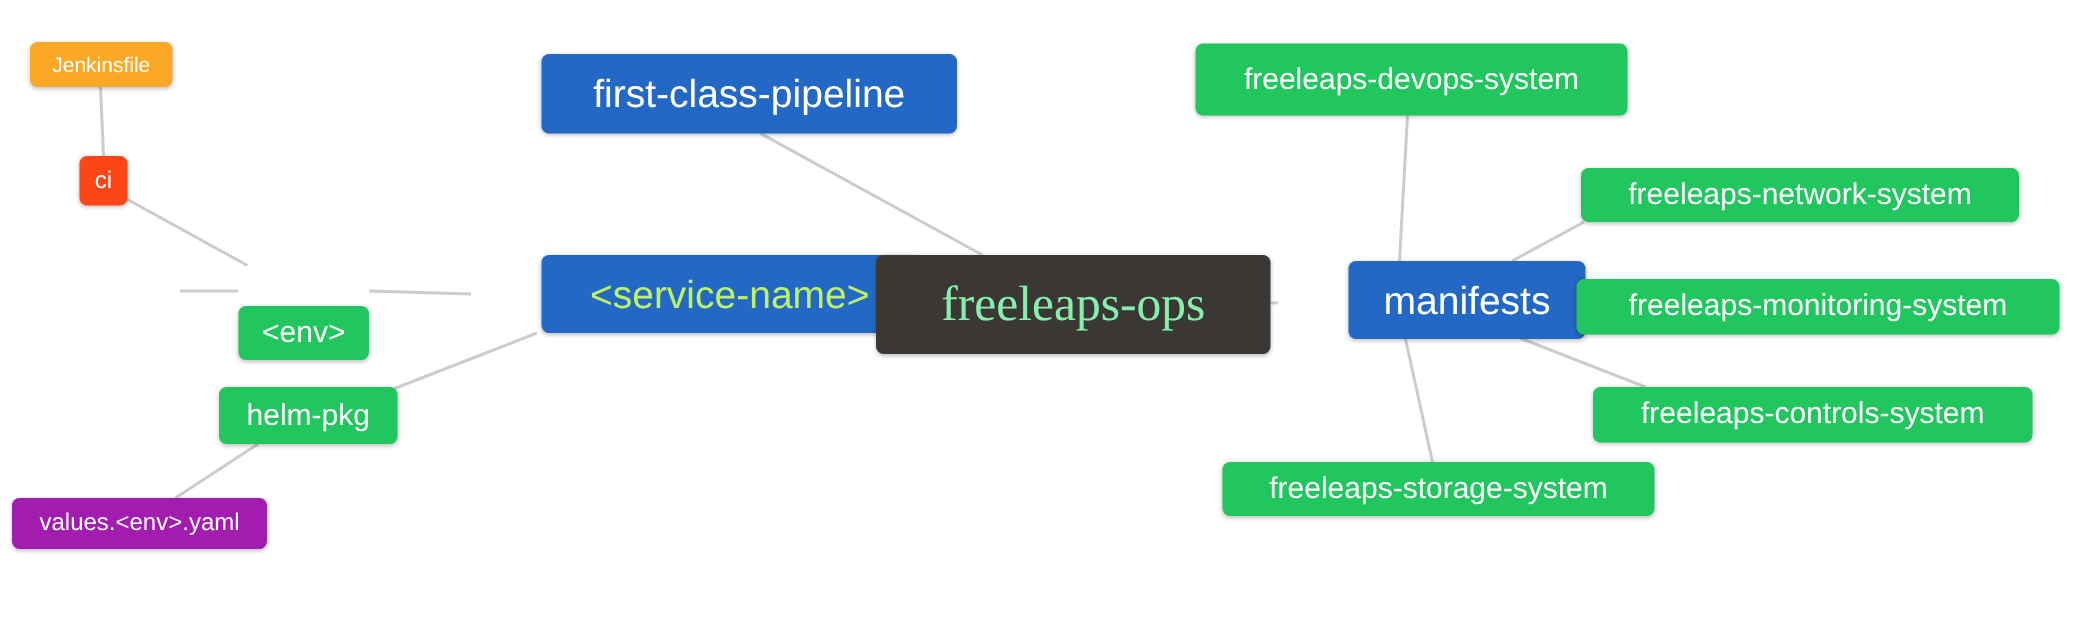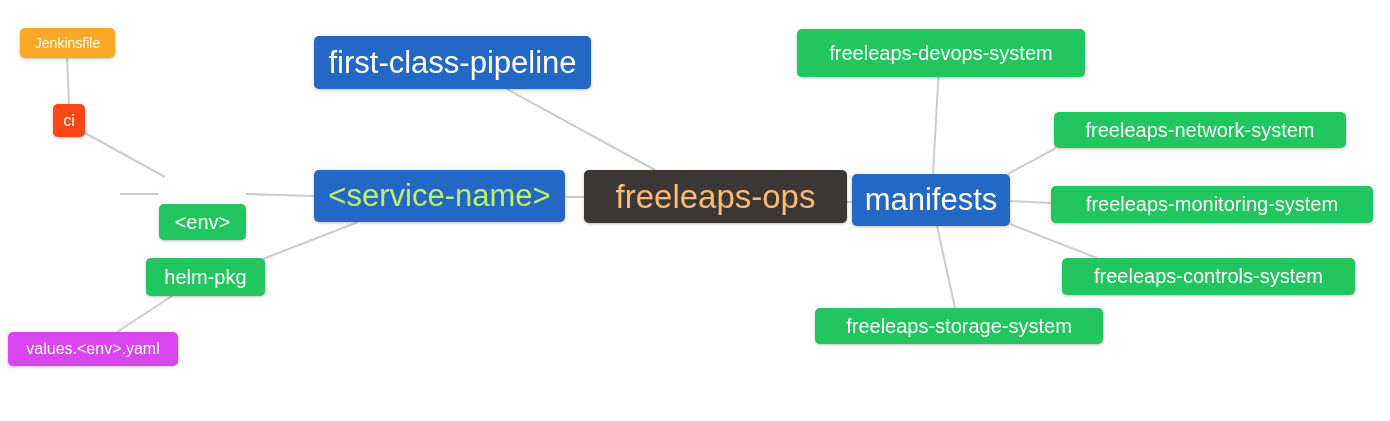--- a/index.html
+++ b/index.html
@@ -16,21 +16,21 @@
     z-index:2;
     display:flex;align-items:center;justify-content:center;
     color:#ffffff;
     border-radius:5px;
     white-space:nowrap;
     box-shadow:0 1px 3px rgba(0,0,0,0.25);
     cursor:pointer;
     user-select:none;
   }
   .node[data-level="root"]{font-size:33px;}
-  .node[data-level="branch"]{font-size:31px;}
+  .node[data-level="branch"]{font-size:26px;margin-left:47px;}
   .node[data-level="leaf_green"]{font-size:20px;}
   .node[data-level="leaf_red"]{font-size:16px;}
   .node[data-level="leaf_orange"]{font-size:14px;}
 </style>
 </head>
 <body>
 
 <div class="canvas" style="background: rgb(255, 255, 255);">
 
   <svg class="edges" width="1390" height="421">
@@ -54,27 +54,27 @@
 
   <div class="node" data-level="leaf_orange" style="left: 20px; top: 28px; width: 95px; height: 30px; background: rgb(250, 168, 37); color: rgb(255, 255, 255);">Jenkinsfile</div>
 
   <div class="node" data-level="leaf_red" style="left: 53px; top: 104px; width: 32px; height: 33px; background: rgb(251, 70, 23); color: rgb(255, 255, 255);">ci</div>
 
 
   <div class="node" data-level="leaf_green" style="left: 159px; top: 176px; width: 87px; height: 36px; background: rgb(33, 198, 94); color: rgb(255, 255, 255); margin-top: 28px;">&lt;env&gt;</div>
 
   <div class="node" data-level="leaf_green" style="left: 146px; top: 258px; width: 119px; height: 38px; background: rgb(33, 198, 94); color: rgb(255, 255, 255);">helm-pkg</div>
 
-  <div class="node" data-level="leaf_red" style="left: 8px; top: 332px; width: 170px; height: 34px; background: #d946ef; color: rgb(255, 255, 255);">values.&lt;env&gt;.yaml</div>
+  <div class="node" data-level="leaf_red" style="left: 8px; top: 332px; width: 170px; height: 34px; background: #a21caf; color: rgb(255, 255, 255);">values.&lt;env&gt;.yaml</div>
 
   <div class="node" data-level="branch" style="left: 314px; top: 36px; width: 277px; height: 53px; background: rgb(34, 104, 196); color: rgb(255, 255, 255);">first-class-pipeline</div>
 
   <div class="node" data-level="branch" style="left: 314px; top: 170px; width: 251px; height: 52px; background: rgb(34, 104, 196); color: #bef264;">&lt;service-name&gt;</div>
 
-  <div class="node" data-level="root" style="left: 584px; top: 170px; width: 263px; height: 53px; background: rgb(59, 55, 53); color: #fdba74;">freeleaps-ops</div>
+  <div class="node" data-level="root" style="left: 584px; top: 170px; width: 263px; height: 66px; background: rgb(59, 55, 53); color: #86efac; font-family: Liberation Serif, serif;">freeleaps-ops</div>
 
   <div class="node" data-level="branch" style="left: 852px; top: 174px; width: 158px; height: 52px; background: rgb(34, 104, 196); color: rgb(255, 255, 255);">manifests</div>
 
   <div class="node" data-level="leaf_green" style="left: 797px; top: 29px; width: 288px; height: 48px; background: rgb(33, 198, 94); color: rgb(255, 255, 255);">freeleaps-devops-system</div>
 
   <div class="node" data-level="leaf_green" style="left: 1054px; top: 112px; width: 292px; height: 36px; background: rgb(33, 198, 94); color: rgb(255, 255, 255);">freeleaps-network-system</div>
 
   <div class="node" data-level="leaf_green" style="left: 1051px; top: 186px; width: 322px; height: 37px; background: rgb(33, 198, 94); color: rgb(255, 255, 255);">freeleaps-monitoring-system</div>
 
   <div class="node" data-level="leaf_green" style="left: 1062px; top: 258px; width: 293px; height: 37px; background: rgb(33, 198, 94); color: rgb(255, 255, 255);">freeleaps-controls-system</div>

